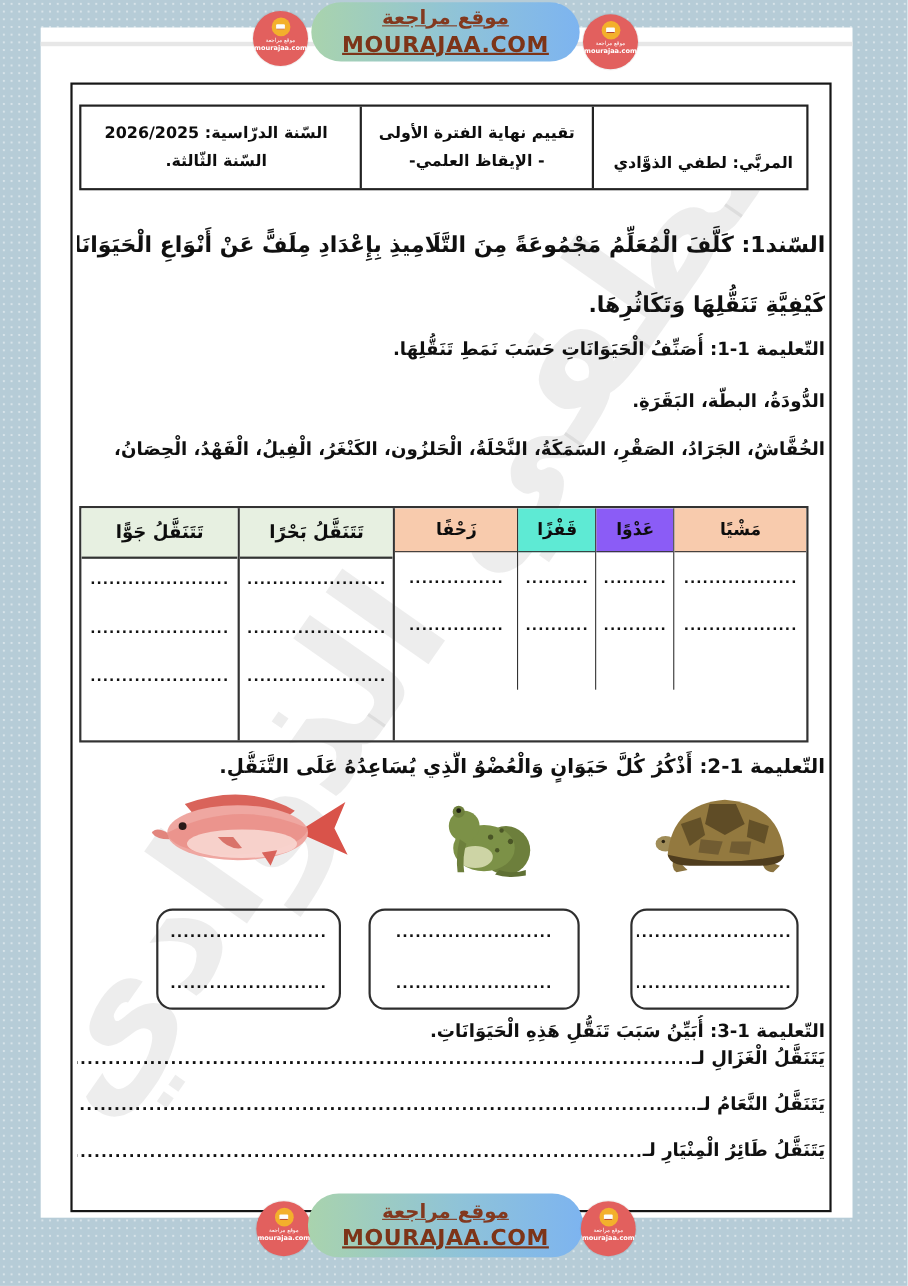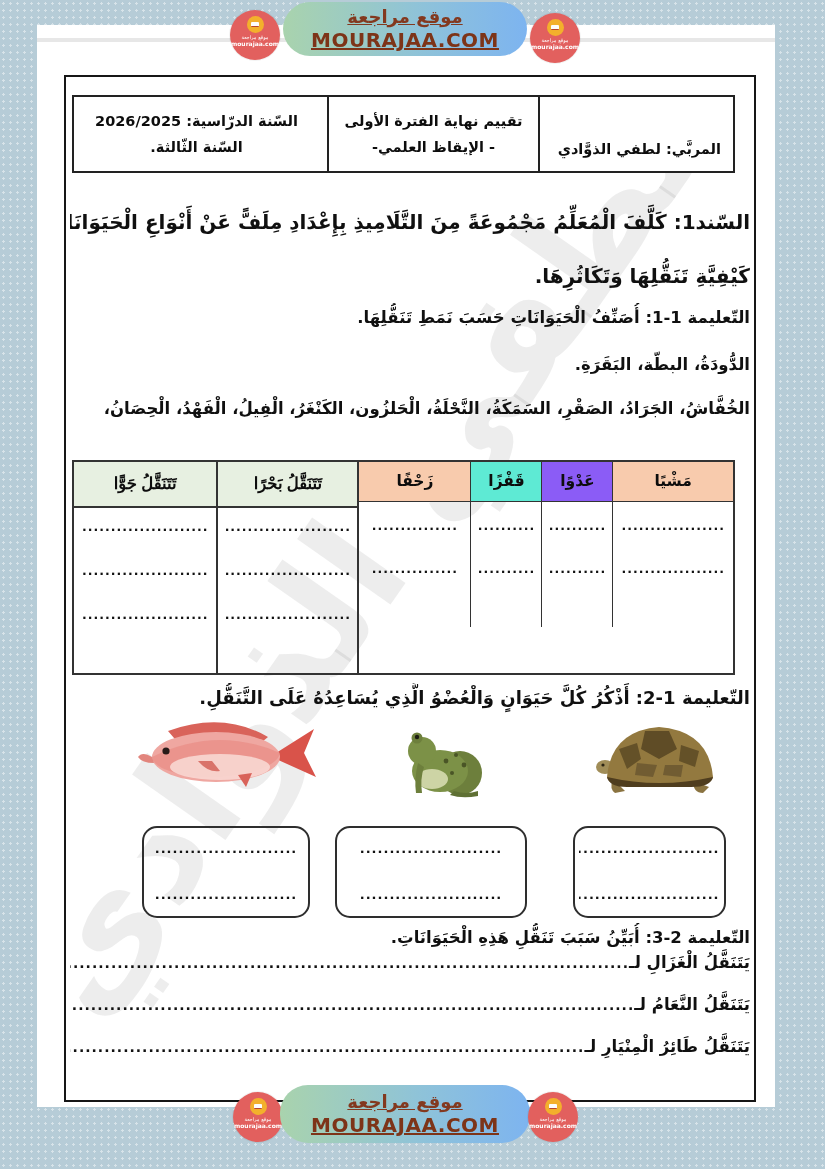--- a/index.html
+++ b/index.html
@@ -40,21 +40,21 @@
   .instr12 { top:606px; right:4px; left:4px; font-size:18px; line-height:30px; }
   .instr13 { top:846px; right:4px; left:4px; font-size:16.5px; line-height:30px; }
 
   
   .ctable { position:absolute; top:383px; right:19px; width:663px; height:215px; border:2px solid #333; display:flex; direction:rtl; background:transparent; }
   .maj { overflow:hidden; }
   .maj + .maj { border-right:2px solid #333; }
   .maj.land { width:56.7%; }
   .maj.sea  { width:21.4%; }
   .maj.air  { width:21.9%; }
-  .ghead { height:46px; border-bottom:2px solid #333; text-align:center; font-weight:bold; font-size:16.5px; line-height:44px; color:#0d0d0d; overflow:hidden; white-space:nowrap;font-family:Liberation Serif, serif; }
+  .ghead { height:46px; border-bottom:2px solid #333; text-align:center; font-weight:bold; font-size:16.5px; line-height:44px; color:#0d0d0d; overflow:hidden; white-space:nowrap; }
   .subrow { display:flex; direction:rtl; height:165px; }
   .subcol { overflow:hidden; }
   .subcol + .subcol { border-right:1.6px solid #333; }
   .subcol.walk { width:32%; } .subcol.run { width:19%; } .subcol.jump { width:19%; } .subcol.crawl { width:30%; }
   .phead { height:40px; border-bottom:1.6px solid #333; text-align:center; font-weight:bold; font-size:15.5px; line-height:38px; color:#0d0d0d; overflow:hidden; white-space:nowrap; }
   .dotarea { display:flex; flex-direction:column; align-items:center; padding-top:14px; gap:23px; }
   .dotarea.three { padding-top:9px; gap:24px; }
   .dotline { font-weight:bold; font-size:12.5px; letter-spacing:1px; line-height:20px; white-space:nowrap; overflow:hidden; max-width:94%; color:#111; }
 
   
@@ -228,21 +228,21 @@
   </div>
   <div class="abox frog-box">
     <div class="dotline">........................</div>
     <div class="dotline">........................</div>
   </div>
   <div class="abox turtle-box">
     <div class="dotline">........................</div>
     <div class="dotline">........................</div>
   </div>
 
-  <div class="abs artext instr13">التّعليمة 2-3: أُبَيِّنُ سَبَبَ تَنَقُّلِ هَذِهِ الْحَيَوَانَاتِ.</div>
+  <div class="abs artext instr13">التّعليمة 1-3: أُبَيِّنُ سَبَبَ تَنَقُّلِ هَذِهِ الْحَيَوَانَاتِ.</div>
 
   <div class="fills">
     <div class="fline">
       <span class="ftext">يَتَنَقَّلُ الْغَزَالِ لـ</span>
       <span class="fdots">........................................................................................................</span>
     </div>
     <div class="fline">
       <span class="ftext">يَتَنَقَّلُ النَّعَامُ لـ</span>
       <span class="fdots">........................................................................................................</span>
     </div>

